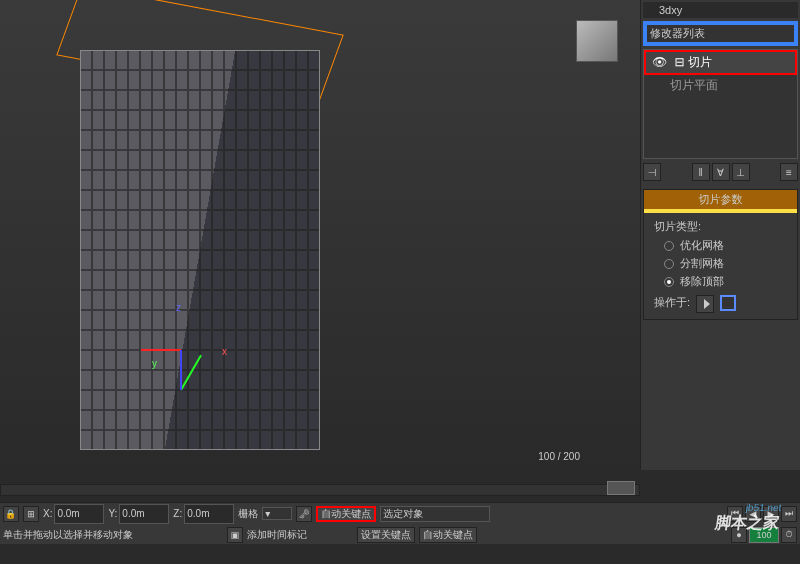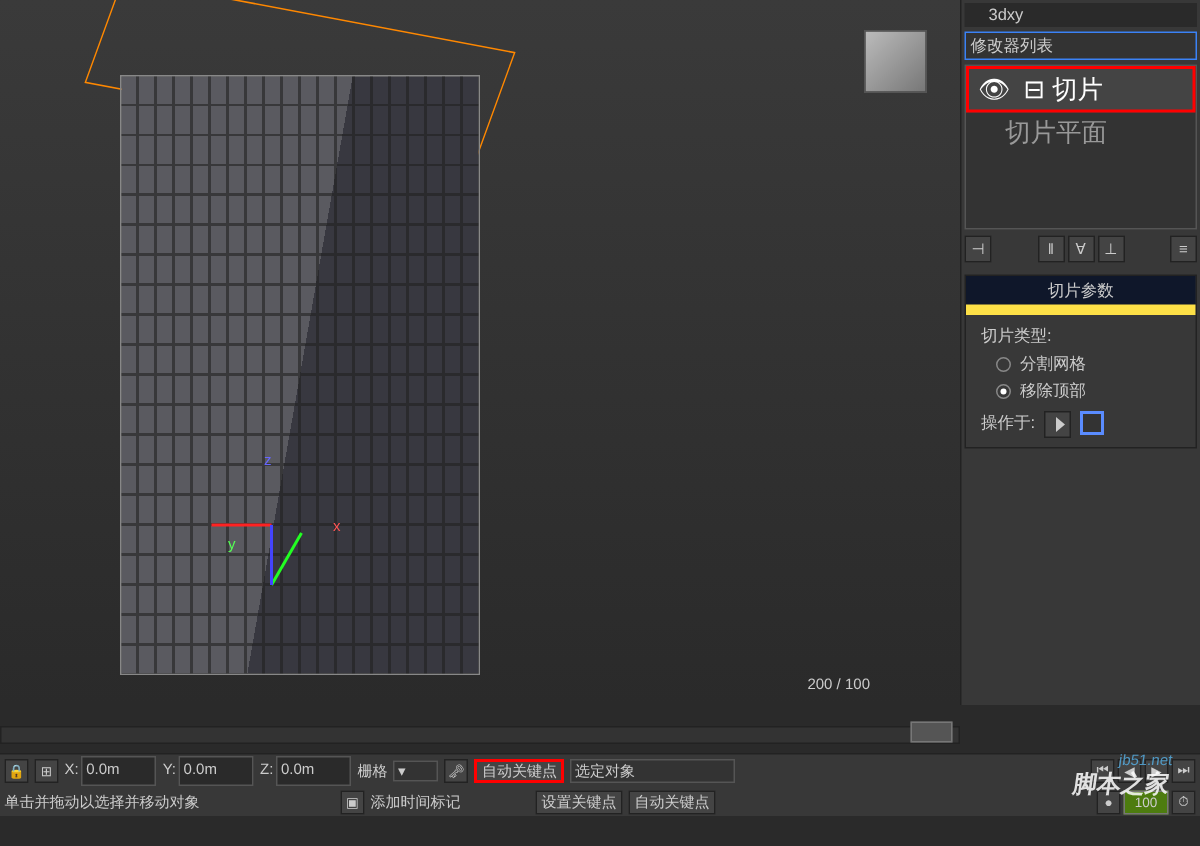--- a/index.html
+++ b/index.html
@@ -13,32 +13,32 @@
 .gizmo .ax { position: absolute; width: 2px; height: 40px; }
 .gizmo .x { background: #f22; transform: rotate(90deg); transform-origin: top; }
 .gizmo .y { background: #2f2; transform: rotate(30deg); transform-origin: bottom; }
 .gizmo .z { background: #44f; }
 .gizmo .lbl { position: absolute; font-size: 10px; color: #fff; }
 .viewcube { position: absolute; right: 22px; top: 20px; width: 42px; height: 42px; background: linear-gradient(135deg, #bbb, #777); border: 1px solid #555; }
 .frame-ind { position: absolute; right: 60px; bottom: 8px; font-size: 10px; color: #ccc; }
 
 .panel { position: absolute; right: 0; top: 0; width: 160px; height: 470px; background: #383838; border-left: 1px solid #222; padding: 2px; font-size: 11px; color: #ccc; }
 .panel-title { background: #2a2a2a; padding: 2px 16px; font-size: 11px; }
-.mod-list { width: 100%; background: #333; border: 1px solid #3b82f6; padding: 1px 3px; margin: 3px 0; font-size: 11px; color: #ccc; }
+.mod-list { width: 100%; background: #333; border: 4px solid #3b82f6; padding: 1px 3px; margin: 3px 0; font-size: 11px; color: #ccc; }
 .stack { background: #333; border: 1px solid #555; height: 110px; margin-bottom: 4px; }
-.stack-item { padding: 2px 6px; color: #ccc; font-size: 17px; }
+.stack-item { padding: 2px 6px; color: #ccc; font-size: 12px; }
 .stack-item.active { border: 2px solid #f00; background: #444; color: #fff; }
 .stack-item.sub { padding-left: 26px; color: #999; }
 .stack-item .eye { color: #fff; margin-right: 4px; }
 .stack-tools { display: flex; gap: 2px; margin: 4px 0 8px 0; }
 .tbtn { width: 18px; height: 18px; background: #444; border: 1px solid #222; display: flex; align-items: center; justify-content: center; font-size: 10px; color: #ccc; }
 .tbtn.spacer { flex: 1; background: transparent; border: none; }
 
 .rollout { border: 1px solid #222; background: #383838; }
-.rollout-hdr { background: #0f172a; padding: 2px 6px; text-align: center; border-bottom: 7px solid #fde047; }
+.rollout-hdr { background: #a16207; padding: 2px 6px; text-align: center; border-bottom: 4px solid #fde047; }
 .rollout-body { padding: 6px 10px; }
 .opt-label { font-size: 11px; color: #ccc; margin-bottom: 4px; }
 .radio-row { display: flex; align-items: center; gap: 6px; margin: 3px 0 3px 10px; font-size: 11px; color: #ccc; }
 .radio { width: 10px; height: 10px; border: 1px solid #888; border-radius: 50%; }
 .radio.on::after { content: ""; display: block; width: 4px; height: 4px; background: #fff; border-radius: 50%; margin: 2px; }
 .apply-row { display: flex; align-items: flex-start; gap: 6px; margin-top: 6px; }
 .tri { width: 0; height: 0; border-left: 6px solid #ccc; border-top: 5px solid transparent; border-bottom: 5px solid transparent; display: inline-block; margin-left: 4px; }
 .sqbtn { width: 16px; height: 16px; border: 2px solid #5a8cff; background: #333; }
 
 .timeline { position: absolute; left: 0; bottom: 62px; width: 640px; height: 24px; background: #2a2a2a; }
@@ -48,42 +48,42 @@
 .status { position: absolute; left: 0; bottom: 20px; width: 800px; height: 42px; background: #383838; border-top: 1px solid #222; font-size: 10px; color: #ccc; }
 .status-row { display: flex; align-items: center; height: 21px; gap: 4px; padding: 0 3px; }
 .coord { display: flex; align-items: center; gap: 2px; }
 .coord-input { width: 50px; height: 20px; background: #2a2a2a; border: 1px solid #555; color: #ccc; font-size: 10px; padding: 0 2px; }
 .sbtn { height: 16px; padding: 0 3px; background: #444; border: 1px solid #222; color: #ccc; font-size: 10px; display: flex; align-items: center; }
 .sbtn.hl { border: 2px solid #f00; text-align: center; }
 .grid-drop { width: 30px; background: #333; border: 1px solid #555; padding: 0 2px; }
 .sel-drop { width: 110px; background: #333; border: 1px solid #555; padding: 0 2px; }
 .icon-sm { width: 16px; height: 16px; background: #444; border: 1px solid #222; display: flex; align-items: center; justify-content: center; font-size: 9px; }
 .trans { display: flex; gap: 2px; margin-left: auto; }
-.cur-frame { width: 30px; background: #4d7c0f; border: 1px solid #777; text-align: center; }
+.cur-frame { width: 30px; background: #15803d; border: 1px solid #777; text-align: center; }
 
 .watermark { position: absolute; right: 20px; bottom: 30px; opacity: 0.85; transform: skewX(-8deg); text-align: right; }
 .wm1 { font-size: 10px; color: #5ad; }
 .wm2 { font-size: 16px; color: #fff; font-weight: bold; }
 </style>
 </head>
 <body>
 
 <div class="viewport">
   <div class="sel-box"></div>
   <div class="building-body"></div>
   <div class="gizmo">
     <div class="ax x"></div>
       <div class="ax y"></div>
       <div class="ax z"></div>
     <span class="lbl" style="left:42px;top:-4px;color:#f55">x</span>
     <span class="lbl" style="left:-28px;top:8px;color:#5f5">y</span>
     <span class="lbl" style="left:-4px;top:-48px;color:#66f">z</span>
   </div>
   <div class="viewcube"></div>
-  <div class="frame-ind">200 / 100</div>
+  <div class="frame-ind">100 / 200</div>
 </div>
 
 <div class="panel">
   <div class="panel-title">3dxy</div>
   <div class="mod-list">修改器列表</div>
   <div class="stack">
     <div class="stack-item active">
       <span class="eye">👁</span>
       <span>⊟</span>
       <span>切片</span>
@@ -99,20 +99,24 @@
     <div class="tbtn spacer"></div>
     <div class="tbtn">≡</div>
   </div>
 
   <div class="rollout">
     <div class="rollout-hdr">
       <span>切片参数</span>
     </div>
     <div class="rollout-body">
       <div class="opt-label">切片类型:</div>
+      <div class="radio-row">
+          <span class="radio"></span>
+          <span>优化网格</span>
+        </div>
       <div class="radio-row">
           <span class="radio"></span>
           <span>分割网格</span>
         </div>
       <div class="radio-row">
           <span class="radio on"></span>
           <span>移除顶部</span>
         </div>
       <div class="apply-row">
         <span>操作于:</span>

